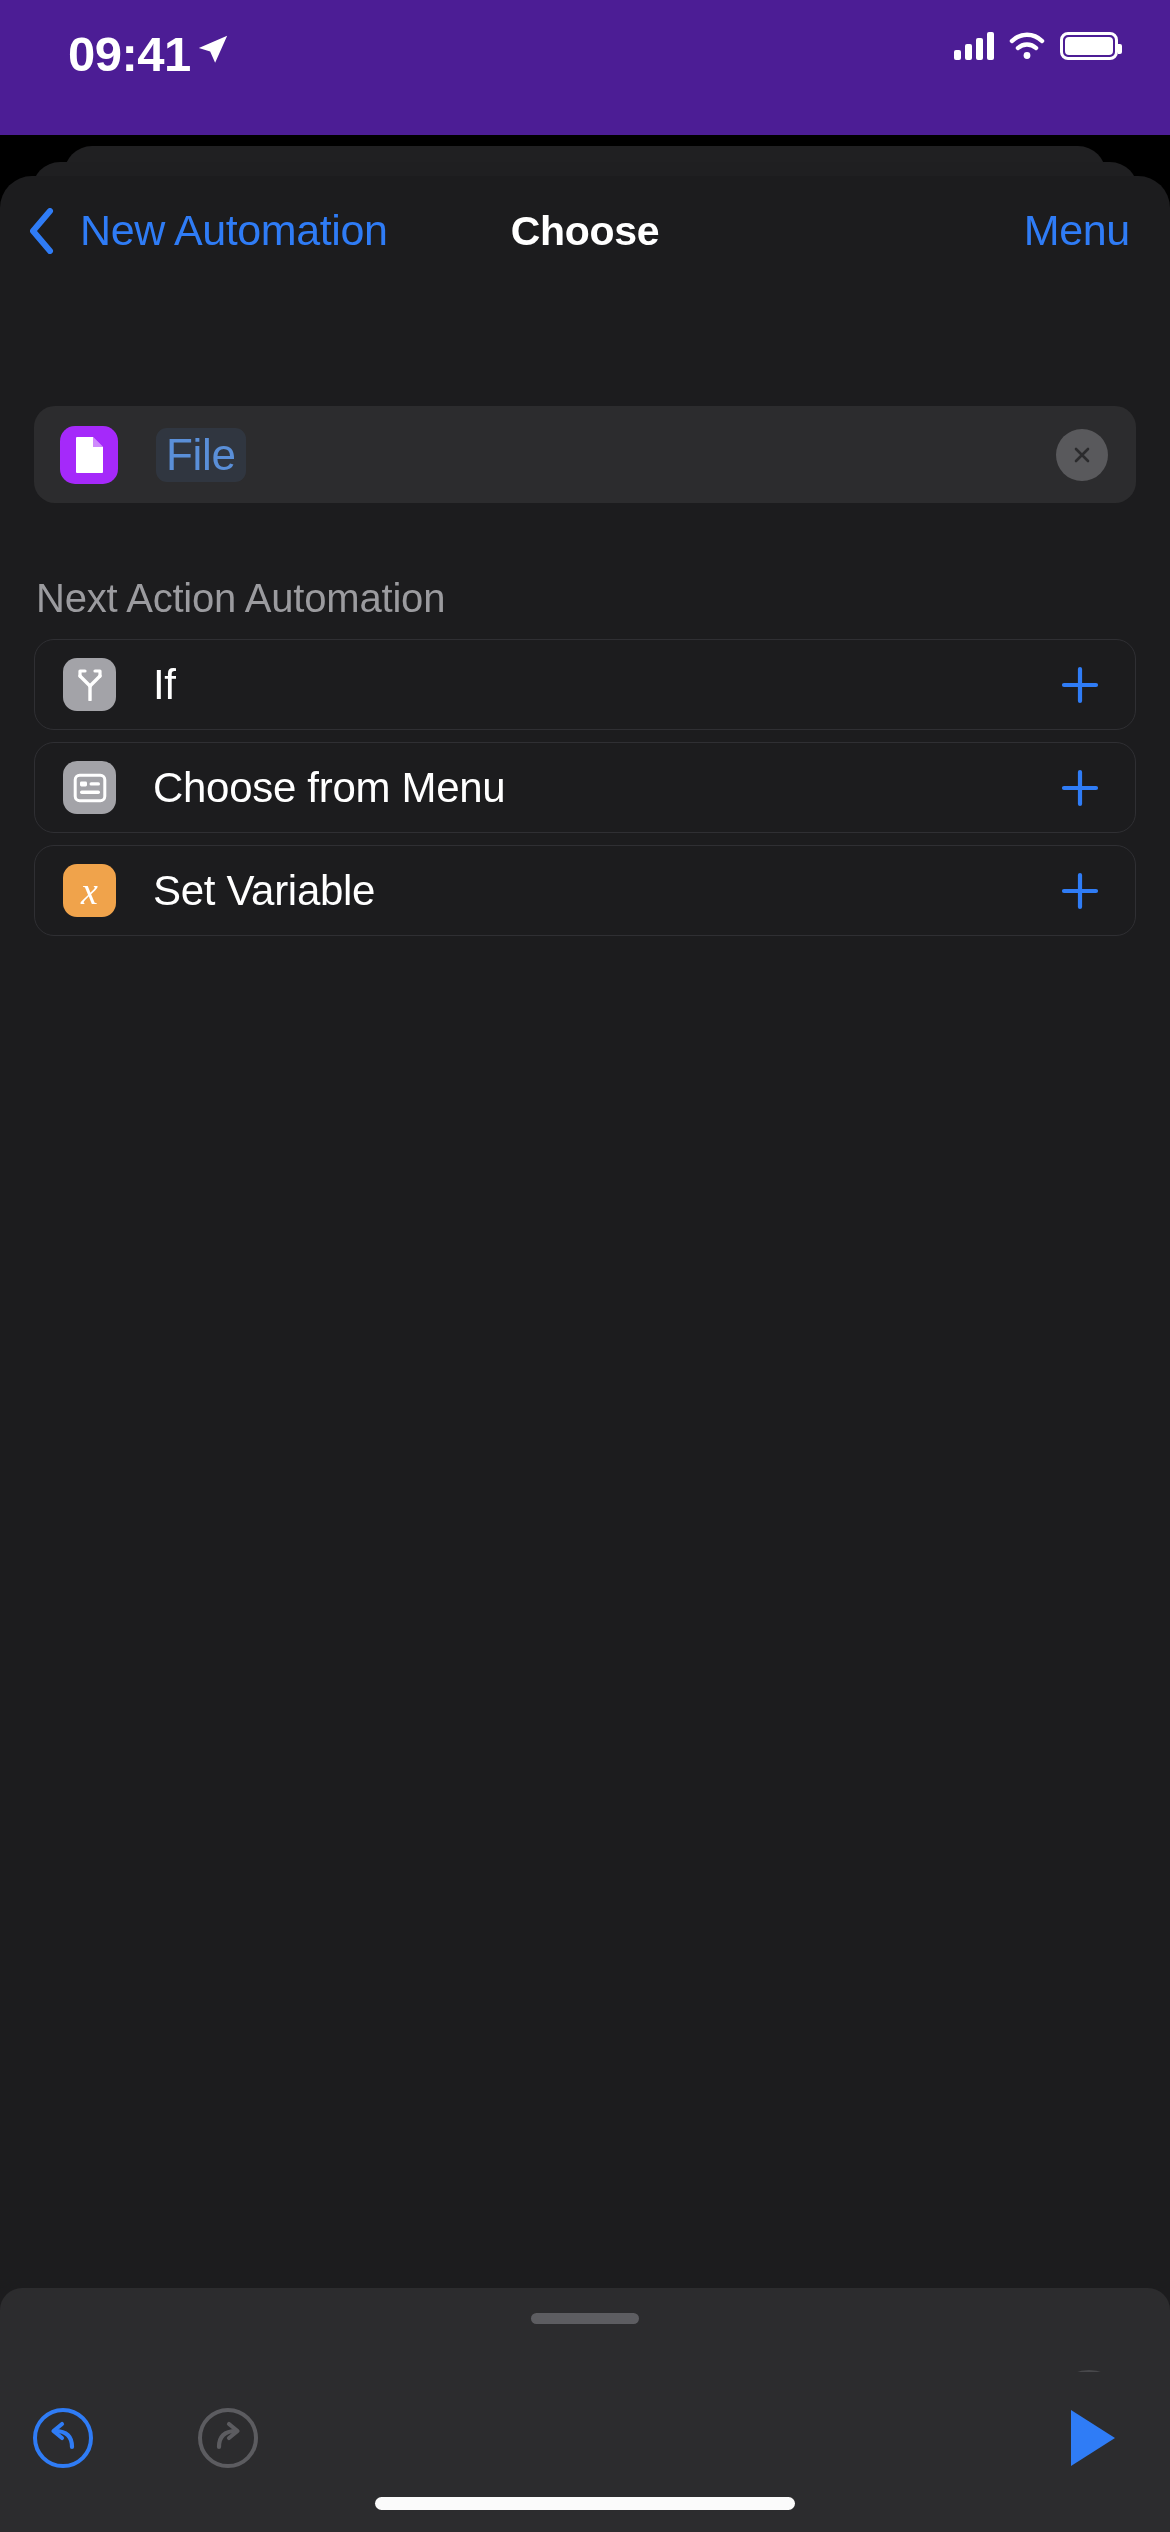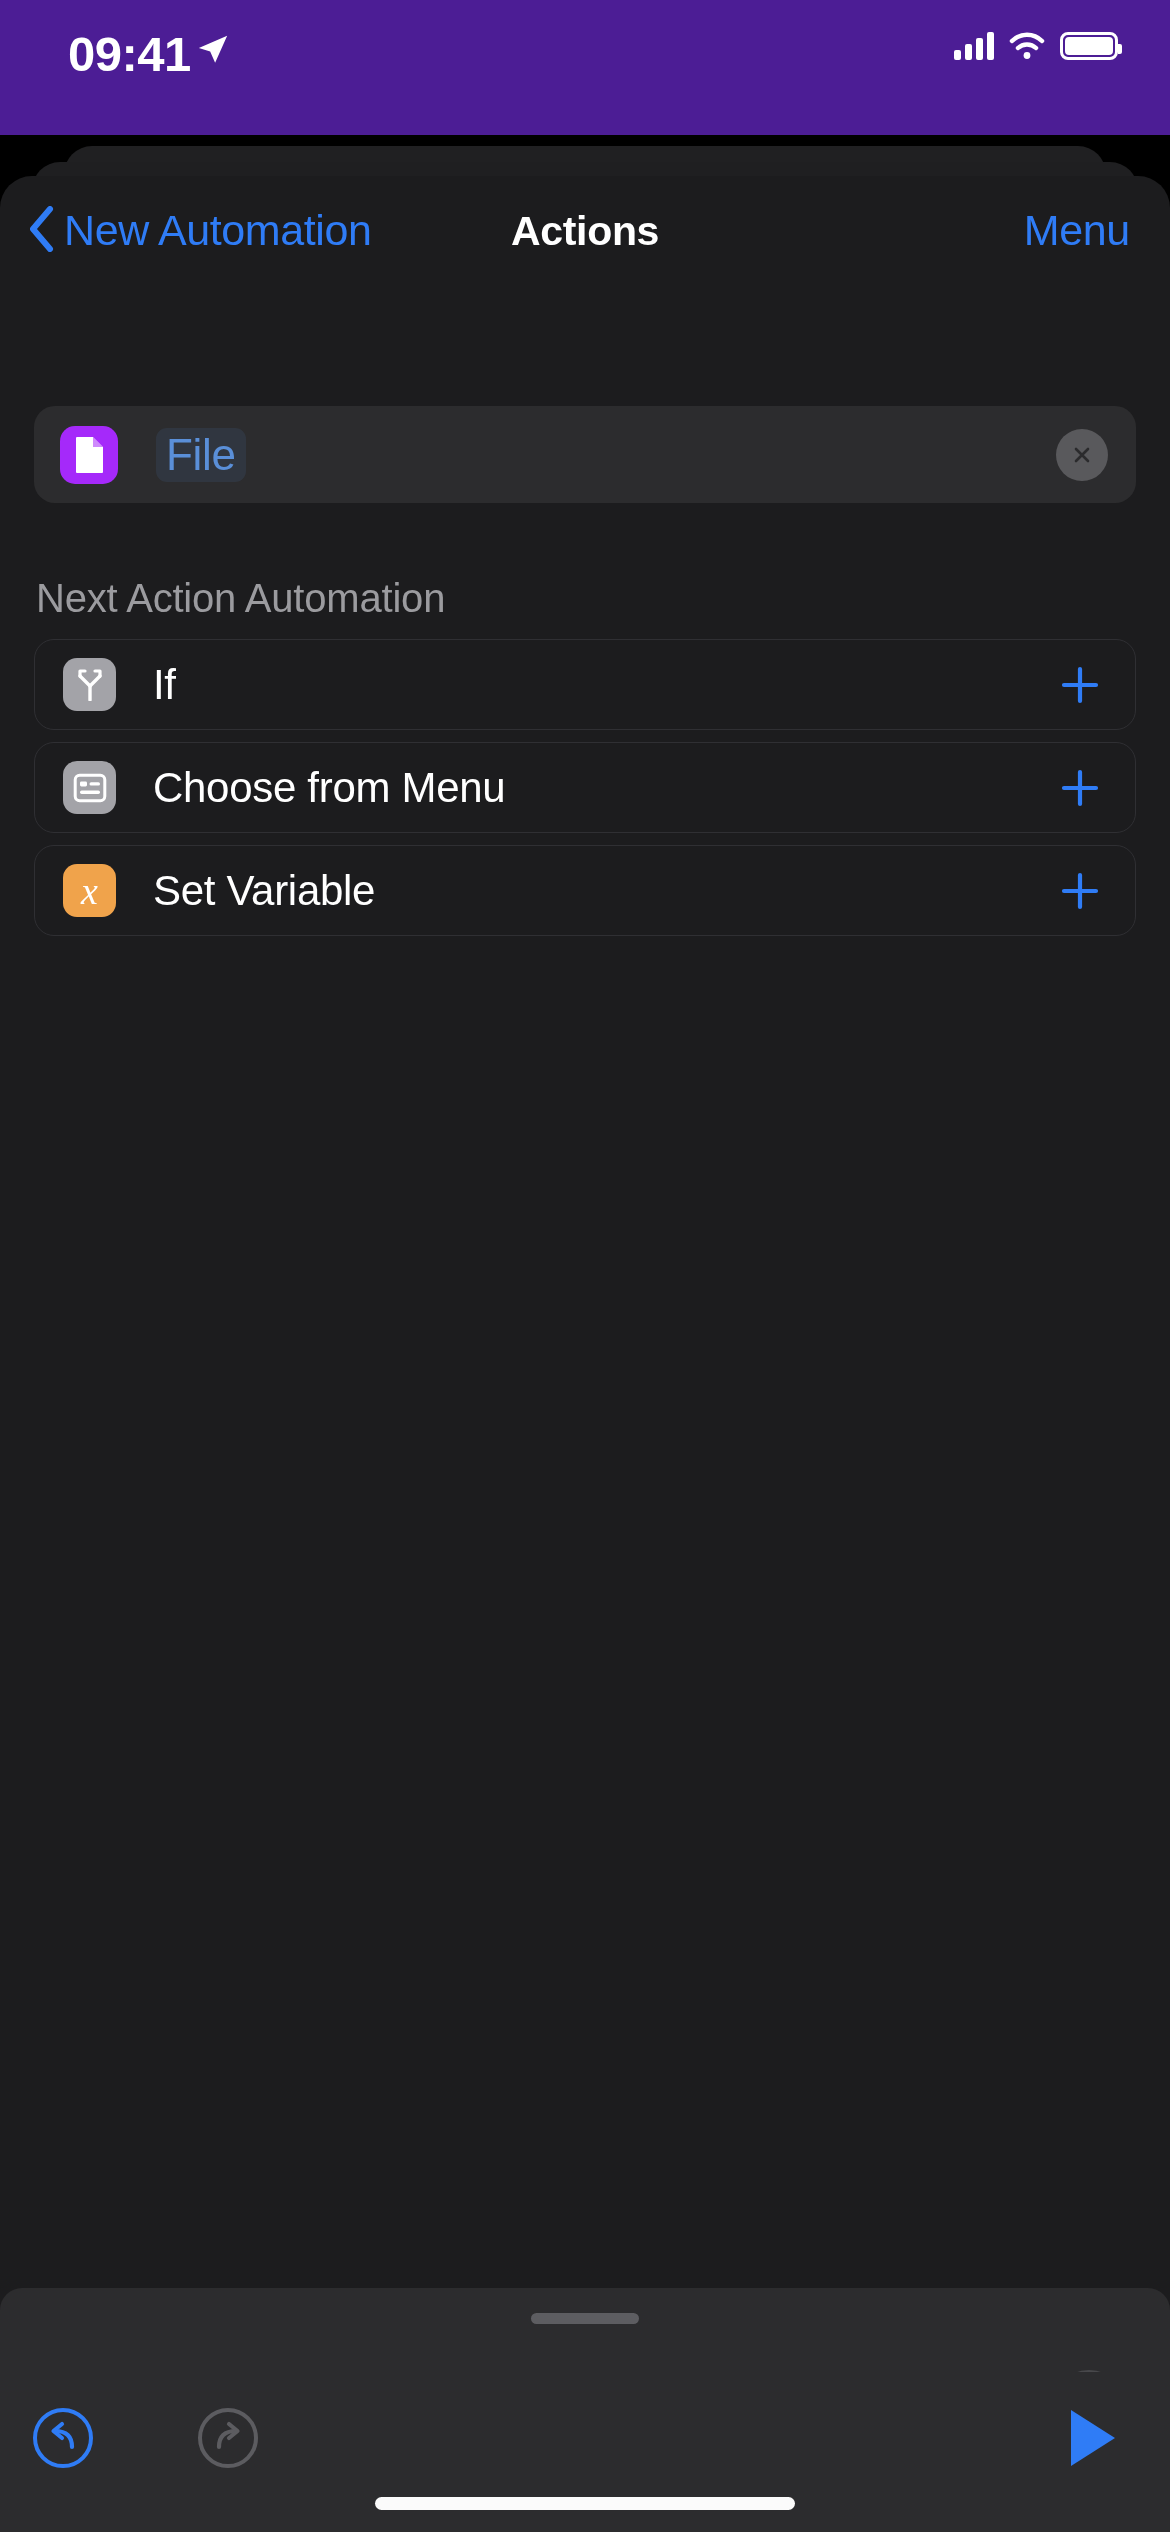--- a/index.html
+++ b/index.html
@@ -64,21 +64,21 @@
     border-radius:32px 32px 0 0;
     overflow:hidden;
   }
 
   
   #nav-bar {
     position:absolute; left:0; top:0; width:1170px; height:115px;
   }
   #nav-back {
     position:absolute; left:28px; top:30px;
-    display:flex; gap:10px;
+    display:flex; align-items:center; gap:26px;
     cursor:pointer;
   }
   #nav-back-chevron { width:26px; height:46px; flex:none; }
   #nav-back-label {
     font-size:43px; color:#2f7cf6; font-weight:400; letter-spacing:-0.4px;
     white-space:nowrap;
   }
   #nav-title {
     position:absolute; left:0; right:0; top:32px;
     text-align:center;
@@ -245,21 +245,21 @@
 
   <div id="sheet">
 
     <div id="nav-bar">
       <div id="nav-back">
         <svg id="nav-back-chevron" viewBox="0 0 26 46">
           <path d="M22 3 L5 23 L22 43" stroke="#2f7cf6" stroke-width="6" fill="none" stroke-linecap="round" stroke-linejoin="round"></path>
         </svg>
         <span id="nav-back-label">New Automation</span>
       </div>
-      <div id="nav-title">Actions</div>
+      <div id="nav-title">Choose</div>
       <div id="nav-next">Menu</div>
     </div>
 
     <div id="search-pill">
       <div class="app-icon" id="search-app-icon">
         <svg class="doc-glyph" viewBox="0 0 30 37">
           <path d="M3 1 h16 l10 10 v25 a1 1 0 0 1 -1 1 h-25 a1 1 0 0 1 -1 -1 v-34 a1 1 0 0 1 1 -1 z" fill="#ffffff"></path>
           <path d="M19 1 v10 h10 z" fill="#a529fa" opacity="0.55"></path>
         </svg>
       </div>

